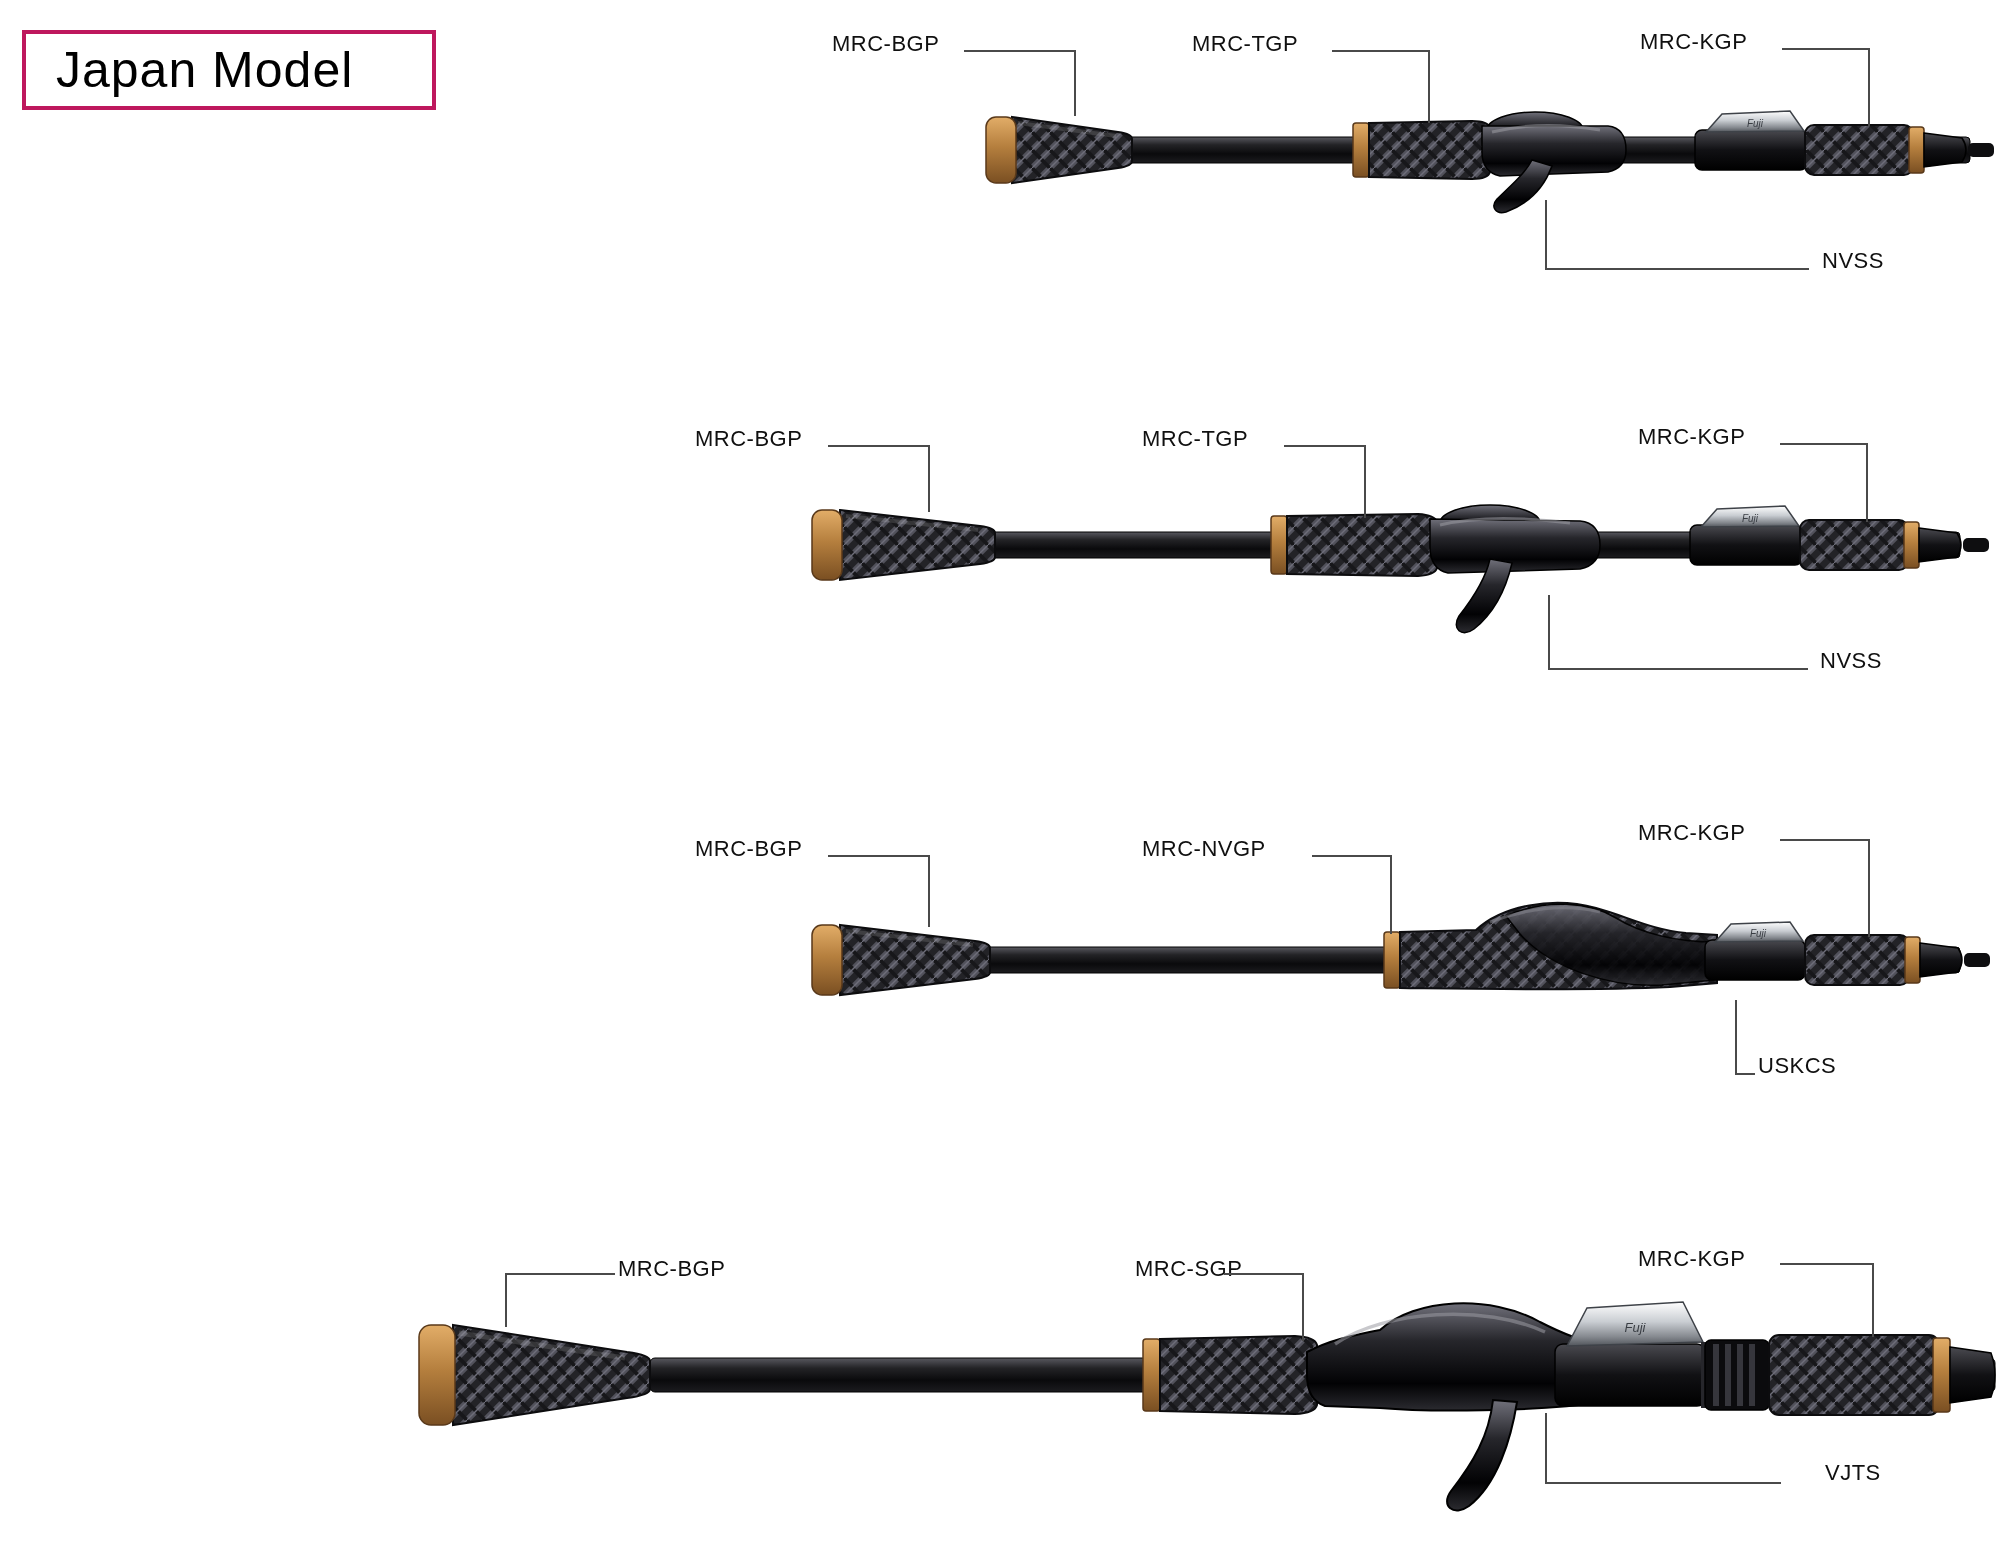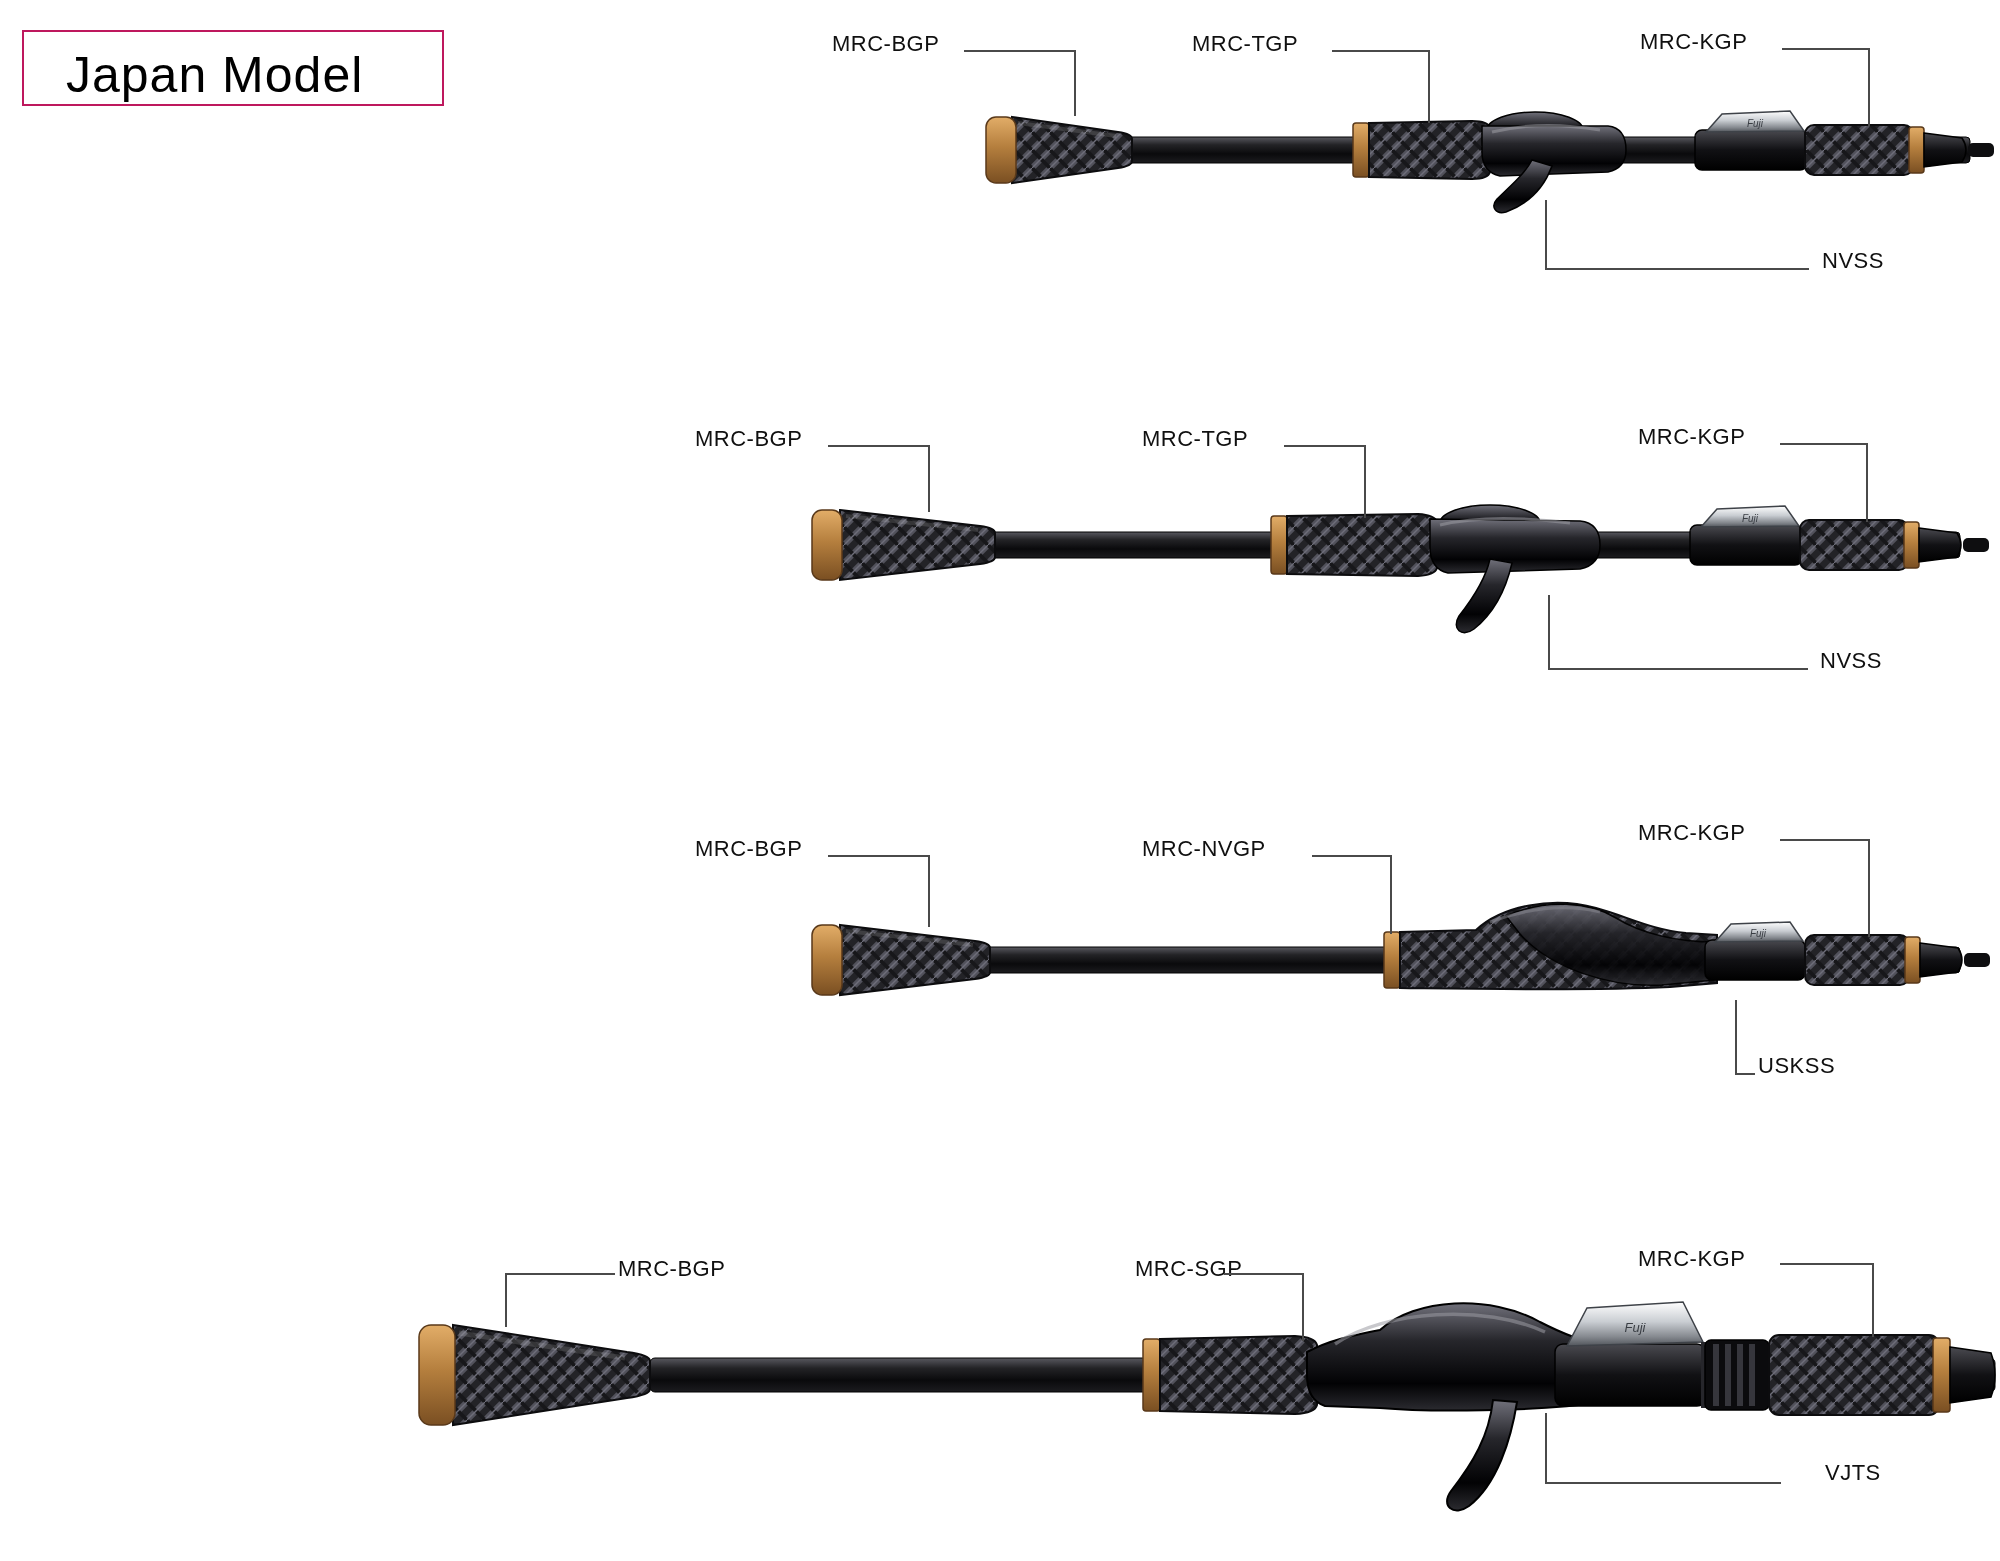--- a/index.html
+++ b/index.html
@@ -2,22 +2,22 @@
 <html><head>
 <meta charset="utf-8">
 <style>
   html,body{margin:0;padding:0;background:#ffffff;}
   .canvas{
     position:relative;width:2000px;height:1561px;background:#ffffff;
     font-family:"Liberation Sans",sans-serif;overflow:hidden;
   }
   .title-box{
     position:absolute;left:22px;top:30px;width:376px;height:72px;
-    border:2px solid #be185d;background:#fff;display:flex;align-items:flex-end;
-    padding-left:42px;box-sizing:content-box;
+    border:4px solid #be185d;background:#fff;display:flex;align-items:center;
+    padding-left:30px;box-sizing:content-box;
   }
   .title-box .t{font-size:50px;color:#000;letter-spacing:1px;}
   .rod-svg{position:absolute;}
   .callout{
     position:absolute;font-size:22px;color:#101010;white-space:nowrap;
     letter-spacing:.5px;line-height:1;
   }
   .elbow-r{position:absolute;border-top:2px solid #4a4a4a;border-right:2px solid #4a4a4a;}
   .elbow-l{position:absolute;border-top:2px solid #4a4a4a;border-left:2px solid #4a4a4a;}
   .elbow-dn{position:absolute;border-left:2px solid #4a4a4a;border-bottom:2px solid #4a4a4a;}
@@ -175,21 +175,21 @@
       <rect x="1174" y="83" width="26" height="14" rx="5" fill="#0e0e10"></rect>
     </g>
   </svg>
   <div class="callout" style="left:695px;top:838px">MRC-BGP</div>
   <div class="elbow-r" style="left:828px;top:855px;width:100px;height:70px"></div>
   <div class="callout" style="left:1142px;top:838px">MRC-NVGP</div>
   <div class="elbow-r" style="left:1312px;top:855px;width:78px;height:77px"></div>
   <div class="callout" style="left:1638px;top:822px">MRC-KGP</div>
   <div class="elbow-r" style="left:1780px;top:839px;width:88px;height:96px"></div>
   <div class="elbow-dn" style="left:1735px;top:1000px;width:18px;height:73px"></div>
-  <div class="callout" style="left:1758px;top:1055px">USKSS</div>
+  <div class="callout" style="left:1758px;top:1055px">USKCS</div>
 
   <svg class="rod-svg" style="left:395px;top:1240px" width="1605" height="320" viewBox="0 0 1605 320">
     <rect x="255" y="118" width="1345" height="34" rx="5" fill="url(#blankg)" stroke="#000"></rect>
     <g>
       <path d="M58,85 L232,112 Q255,115 255,121 L255,149 Q255,155 232,158 L58,185 Z" fill="url(#weave)" stroke="#0c0c0e" stroke-width="2"></path>
       <rect x="24" y="85" width="36" height="100" rx="12" fill="url(#cork)" stroke="#59391a" stroke-width="1.5"></rect>
       <path d="M64,93 L230,118" stroke="#ffffff" stroke-width="5" opacity="0.13" fill="none"></path>
     </g>
     <g>
       <rect x="748" y="99" width="17" height="72" rx="3" fill="url(#cork)" stroke="#59391a" stroke-width="1.5"></rect>

